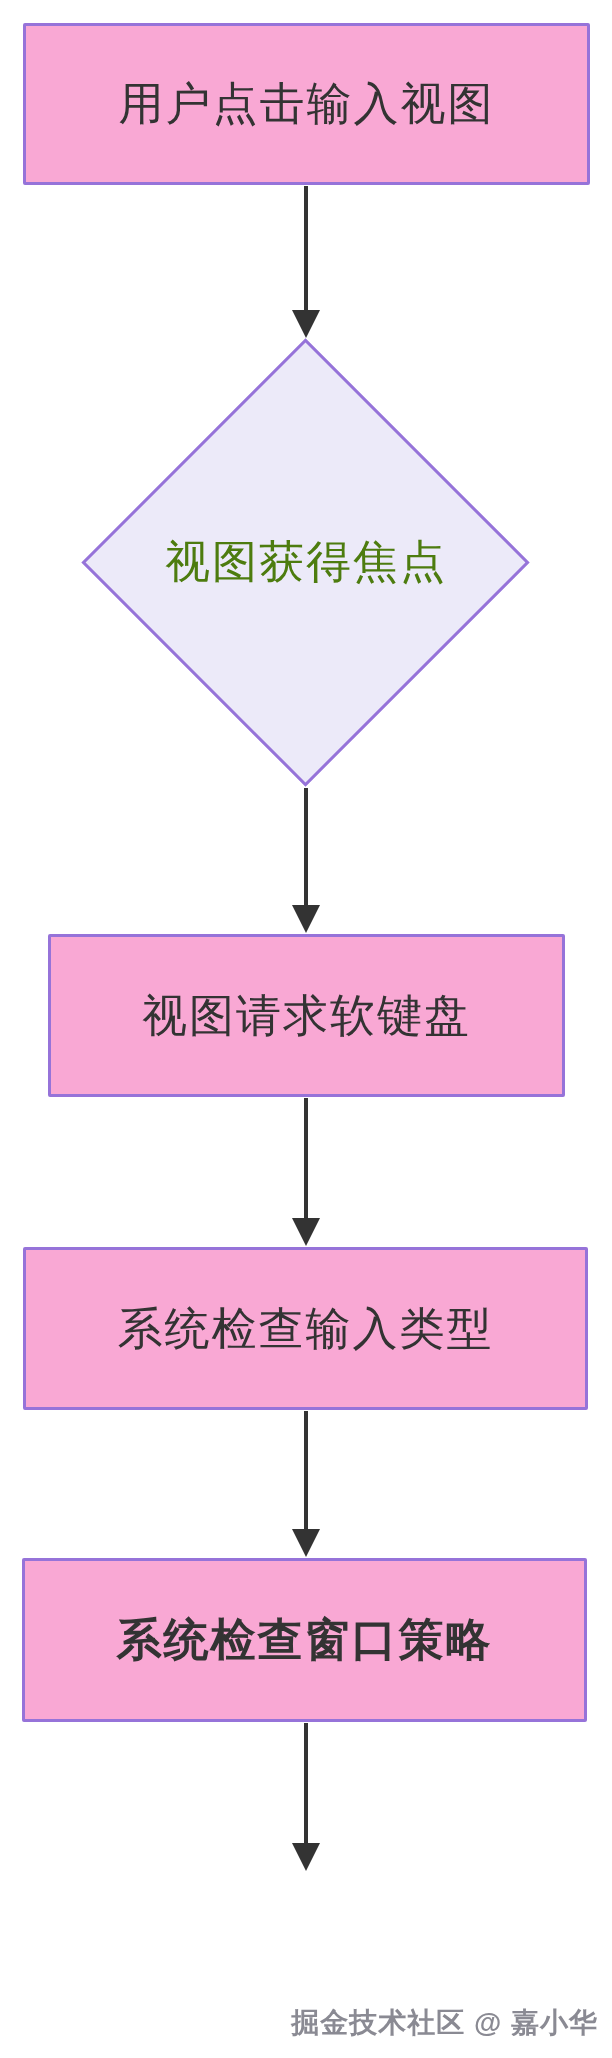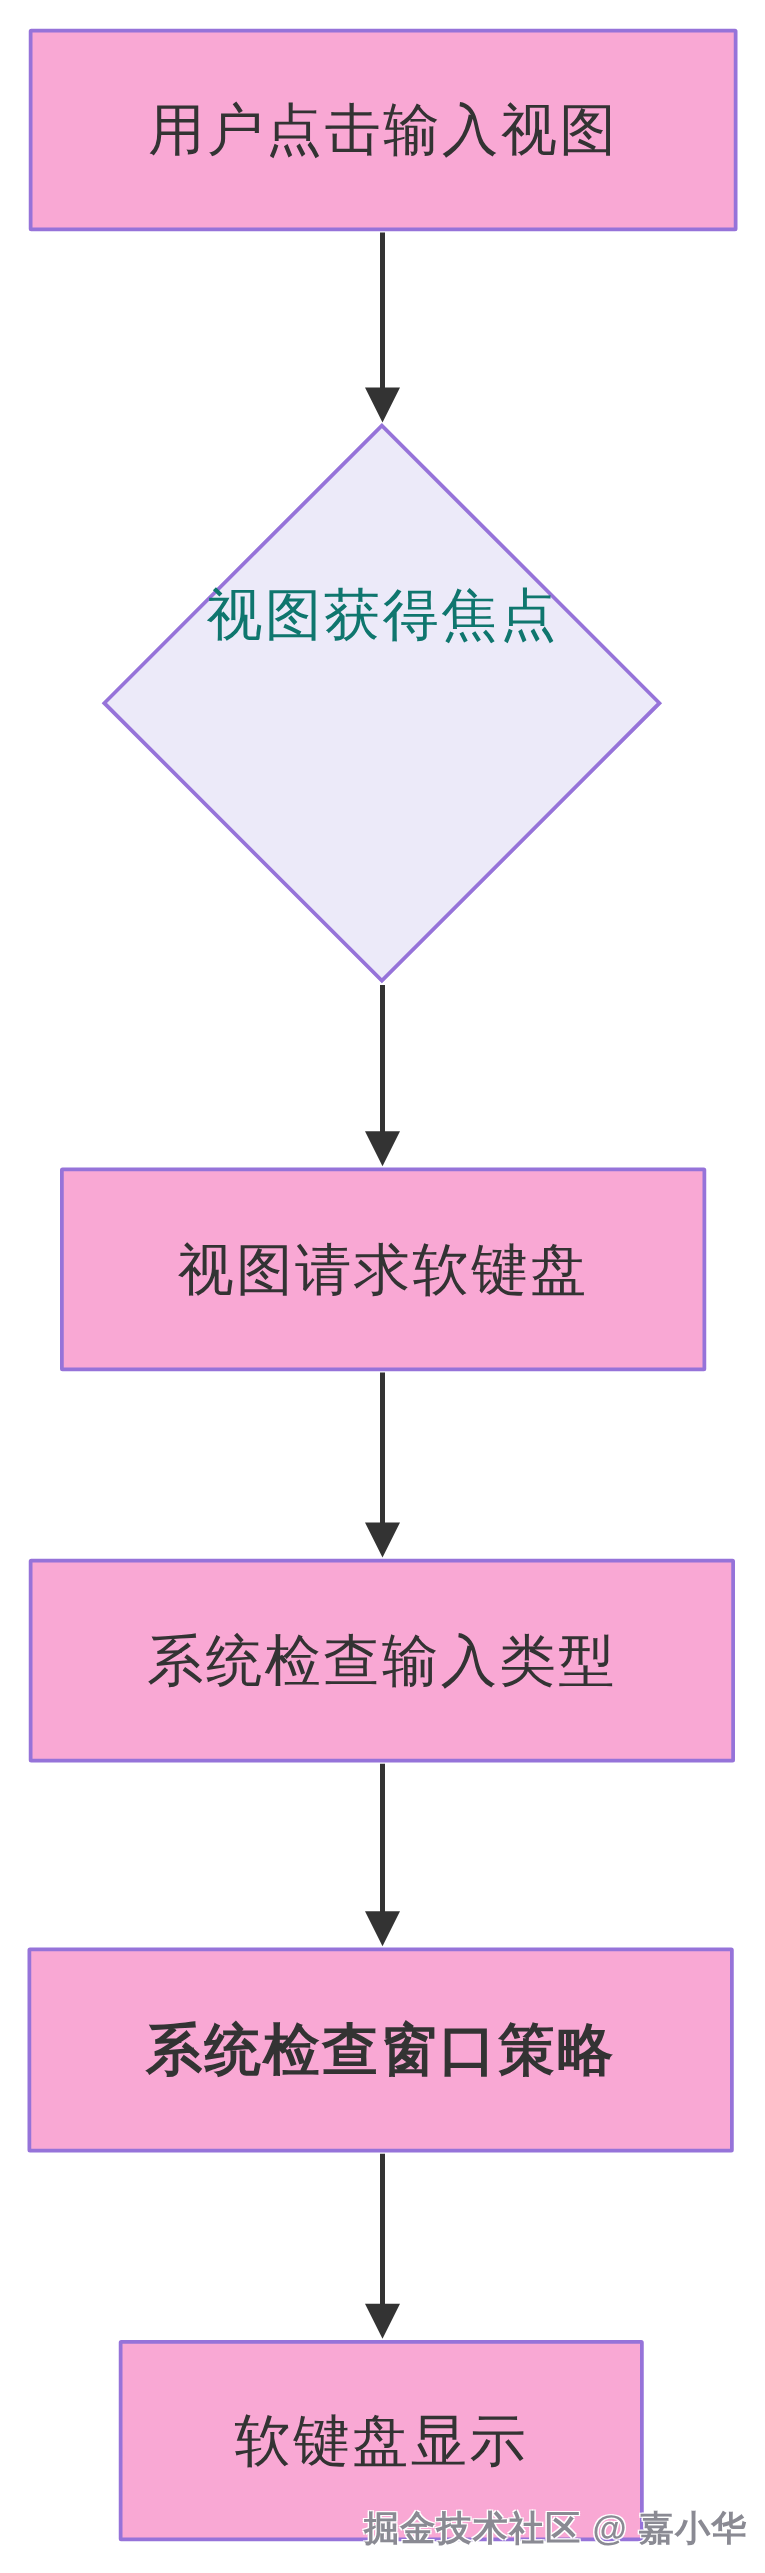--- a/index.html
+++ b/index.html
@@ -46,23 +46,23 @@
     background: #eceaf9;
     border: 3px solid #9673d9;
     transform: rotate(45deg);
     z-index: 2;
   }
   .diamond-label {
     position: absolute;
     left: 82px; top: 462px;
     width: 448px; height: 200px;
     display: flex;
-    align-items: flex-start;
+    align-items: center;
     justify-content: center;
-    color: #0f766e;
+    color: #4d7c0f;
     font-size: 45px;
     font-weight: 500;
     letter-spacing: 2px;
     z-index: 3;
     white-space: nowrap;
   }
   .watermark {
     position: absolute;
     right: 14px;
     top: 2004px;
@@ -118,19 +118,16 @@
   </div>
 
   <div class="node node-3">
     <span>视图请求软键盘</span>
   </div>
 
   <div class="node node-5">
     <span>系统检查窗口策略</span>
   </div>
 
-  <div class="node node-6">
-    <span>软键盘显示</span>
-  </div>
 
   <div class="watermark">掘金技术社区 @ 嘉小华</div>
 
 </div>
 
 </body></html>

